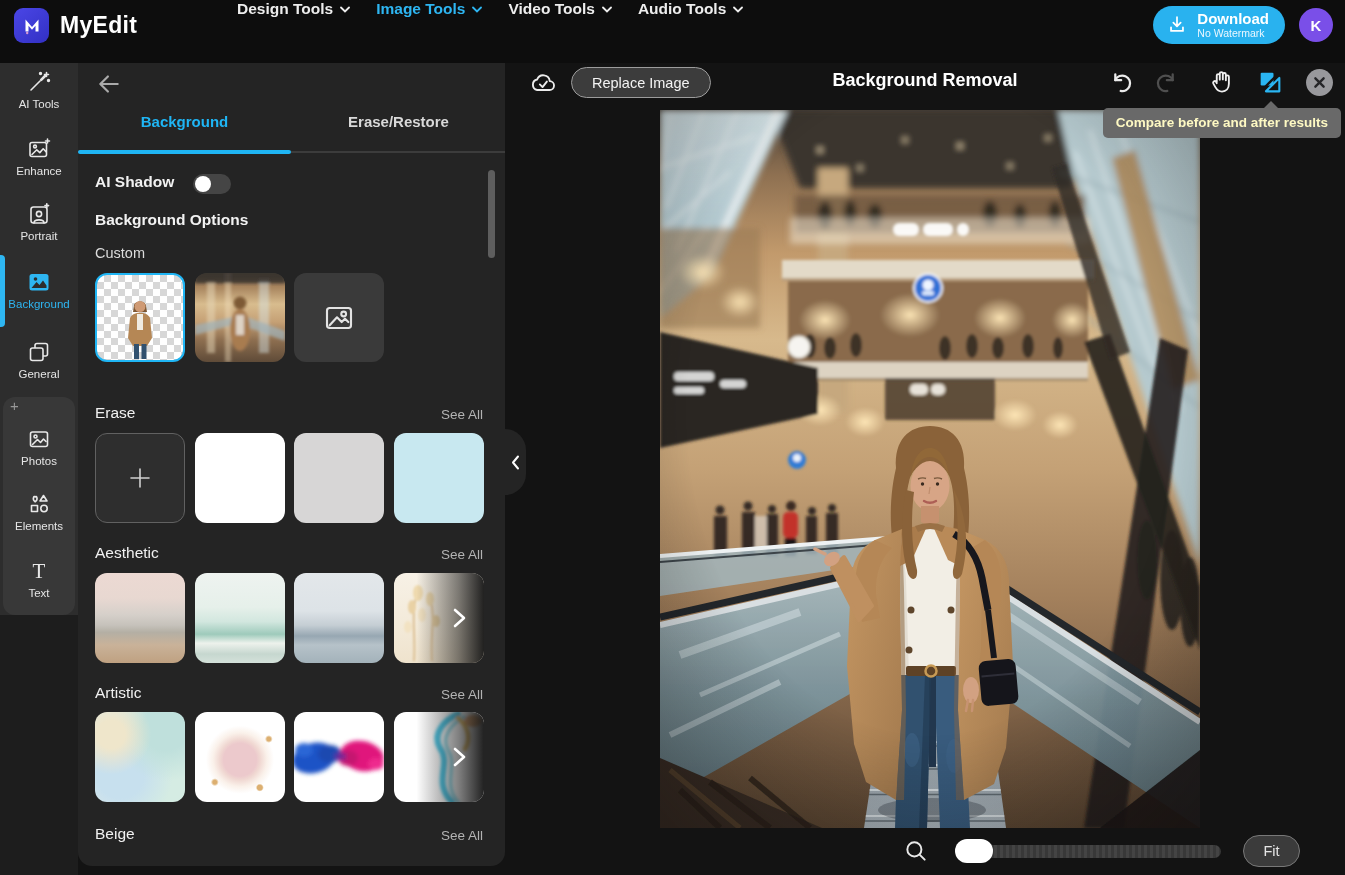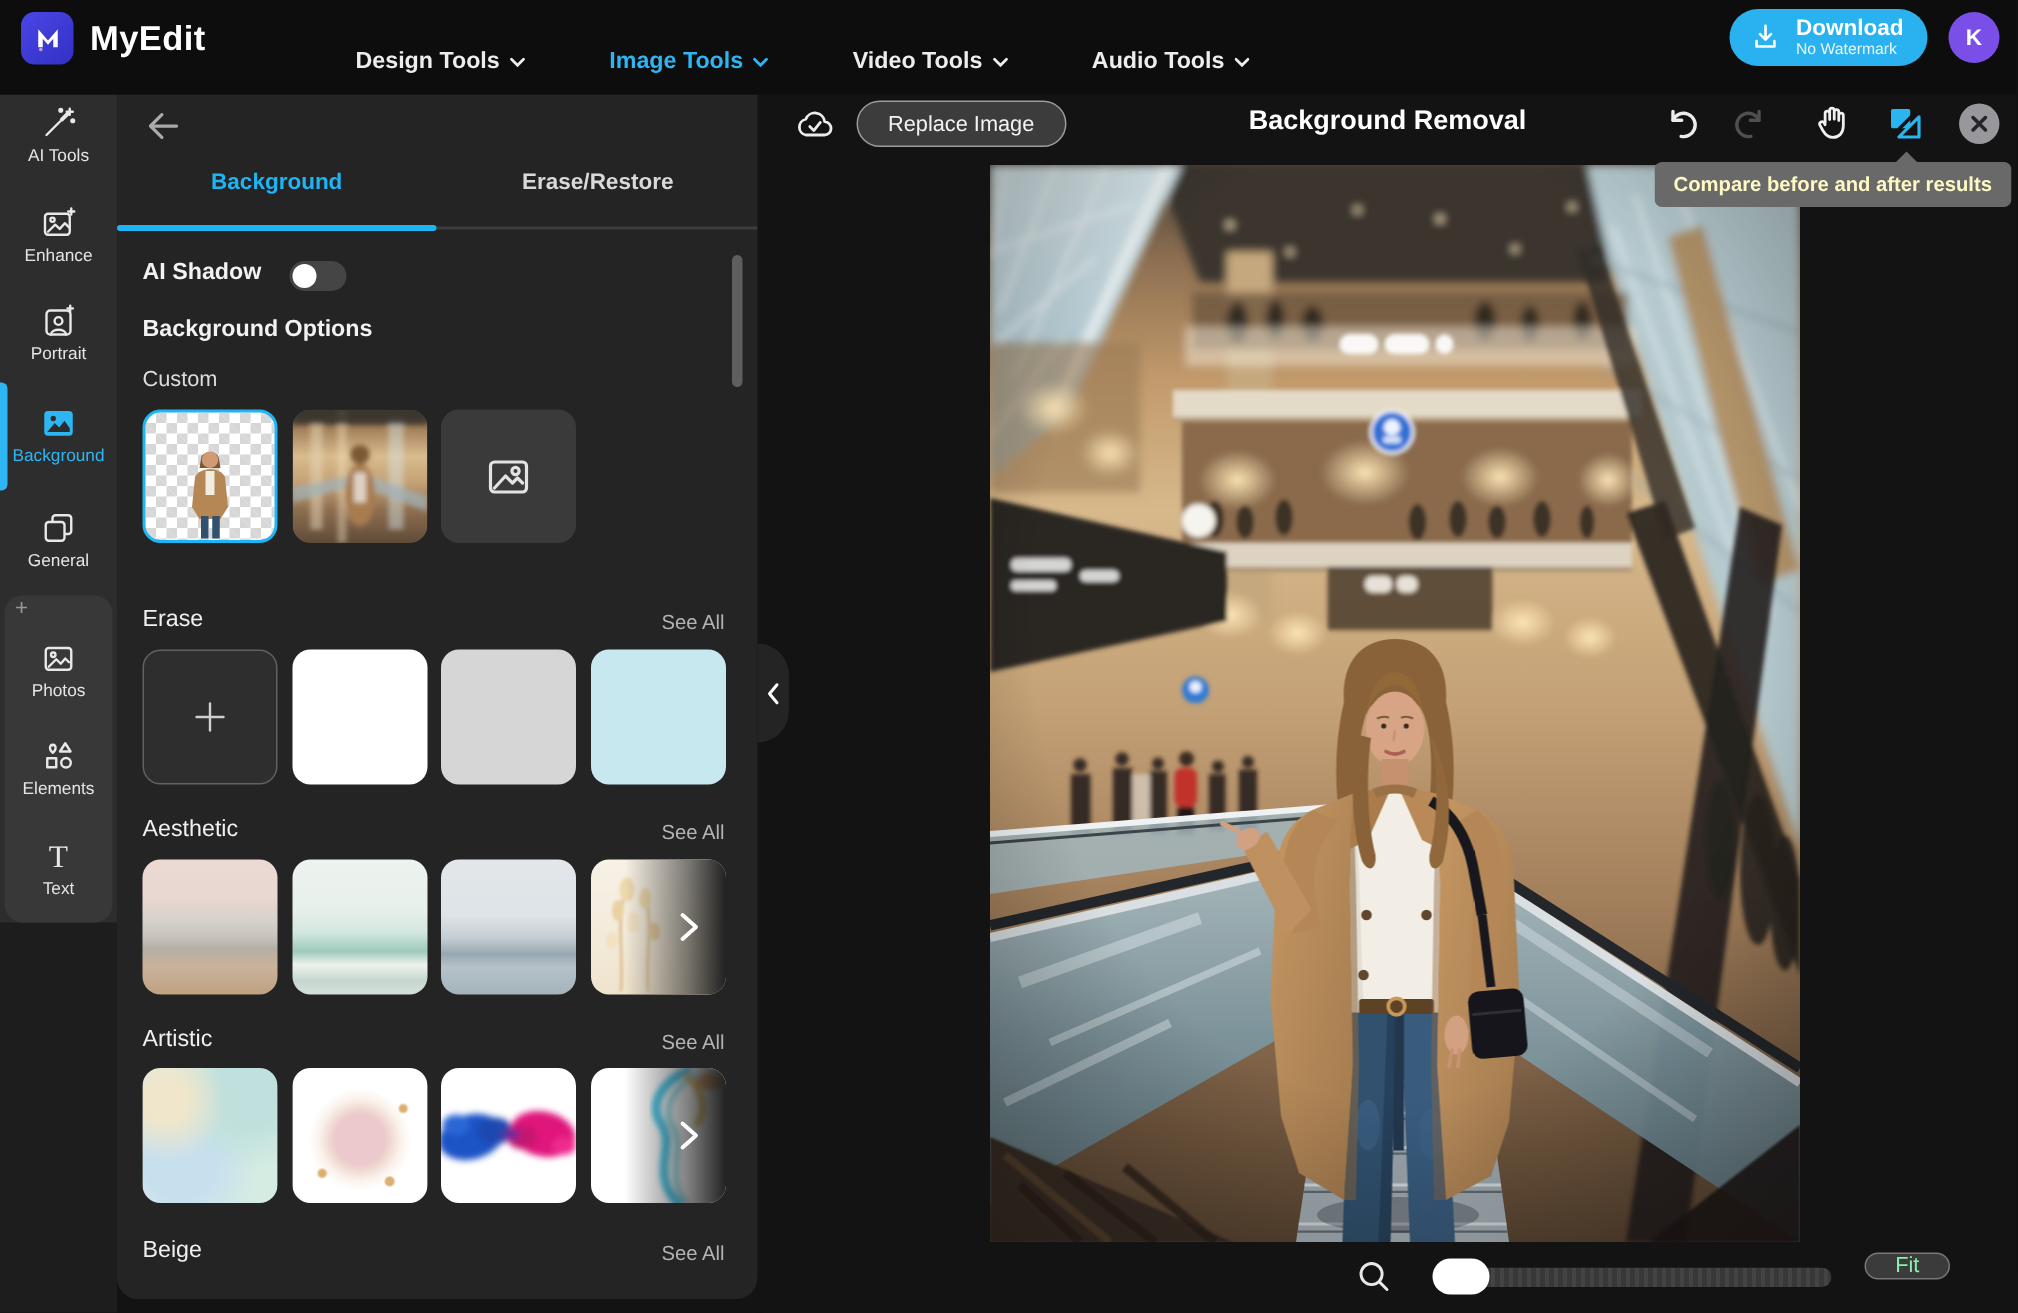--- a/index.html
+++ b/index.html
@@ -4,21 +4,21 @@
 <style>
 *{margin:0;padding:0;box-sizing:border-box}
 html,body{width:1345px;height:875px;overflow:hidden;background:#131313;font-family:"Liberation Sans",sans-serif}
 .app{position:relative;width:1345px;height:875px}
 
 
 .nav{position:absolute;left:0;top:0;width:1345px;height:63px;background:#0d0d0d;z-index:10}
 .nav-inner{position:relative;height:50px;display:flex;align-items:center;padding:0 14px}
 .logo{width:35px;height:35px;border-radius:9px;background:linear-gradient(140deg,#4a46e6,#3230c4);display:flex;align-items:center;justify-content:center;flex:0 0 auto}
 .brand{color:#fff;font-size:23px;font-weight:700;margin-left:11px;letter-spacing:.3px}
-.nav-links{position:absolute;left:237px;top:0;height:50px;display:flex;align-items:flex-end;gap:56px}
+.nav-links{position:absolute;left:237px;top:0;height:50px;display:flex;align-items:flex-start;gap:26px}
 .nav-link{display:flex;align-items:center;gap:7px;color:#ededed;font-size:15.5px;font-weight:700;cursor:pointer;white-space:nowrap}
 .nav-link.active{color:#2eb6f2}
 .dl-btn{position:absolute;right:60px;top:6px;height:38px;border-radius:19px;background:#29b2ef;display:flex;align-items:center;gap:9px;padding:0 16px 0 13px;cursor:pointer}
 .dl-text{display:flex;flex-direction:column;line-height:1}
 .dl-title{color:#fff;font-size:15px;font-weight:700}
 .dl-sub{color:#eaf7ff;font-size:10.5px;margin-top:2px}
 .avatar{position:absolute;right:12px;top:8px;width:34px;height:34px;border-radius:50%;background:#7a4fe8;color:#fff;font-size:15px;font-weight:700;display:flex;align-items:center;justify-content:center;cursor:pointer}
 
 
 .rail{position:absolute;left:0;top:63px;width:78px;height:852px;background:#1d1d1d;z-index:9}
@@ -70,21 +70,21 @@
 .icon-btn{position:absolute;width:32px;height:32px;display:flex;align-items:center;justify-content:center;cursor:pointer}
 .replace-btn{position:absolute;left:66px;top:4px;height:31px;padding:12px 20px;border-radius:16px;background:#3c3c3c;border:1px solid #9c9c9c;color:#f3f3f3;font-size:14.5px;display:flex;align-items:center;cursor:pointer;white-space:nowrap}
 .canvas-title{position:absolute;left:50%;transform:translateX(-50%);top:7px;color:#fff;font-size:18px;font-weight:700;white-space:nowrap}
 .pos-cloud{left:22px;top:4px}.pos-undo{left:600px;top:4px}.pos-redo{left:645px;top:4px}.pos-hand{left:701px;top:3px}.pos-compare{left:749px;top:3px}.pos-close{left:798px;top:3px}
 .tooltip{position:absolute;right:4px;top:45px;height:30px;line-height:30px;background:#696969;color:#fef9c3;font-size:13.5px;font-weight:700;padding:0 13px;border-radius:5px;white-space:nowrap;z-index:6}
 .tooltip::before{content:"";position:absolute;top:-7px;right:63px;border:7px solid transparent;border-bottom:7px solid #696969;border-top:none}
 .photo{position:absolute;left:155px;top:47px;width:540px;height:718px;cursor:crosshair}
 .zoom-icon{position:absolute;left:398px;top:775px;width:26px;height:26px}
 .slider-track{position:absolute;left:453px;top:782px;width:263px;height:13px;border-radius:7px;background:#383838;background-image:repeating-linear-gradient(90deg,rgba(255,255,255,.06) 0 3px,transparent 3px 6px);cursor:pointer}
 .slider-handle{position:absolute;left:450px;top:776px;width:38px;height:24px;border-radius:12px;background:#fff;cursor:grab;z-index:2}
-.fit-btn{position:absolute;left:738px;top:772px;width:57px;height:18px;border-radius:16px;background:#3b3b3b;border:1.5px solid #787878;color:#86efac;font-size:14.5px;display:flex;align-items:center;justify-content:center;cursor:pointer}
+.fit-btn{position:absolute;left:738px;top:772px;width:57px;height:32px;border-radius:16px;background:#3b3b3b;border:1.5px solid #787878;color:#e5e5e5;font-size:14.5px;display:flex;align-items:center;justify-content:center;cursor:pointer}
 svg{display:block}
 </style>
 </head>
 <body>
 
 <div class="app">
 
   <div class="nav">
     <div class="nav-inner">
       <div class="logo">

